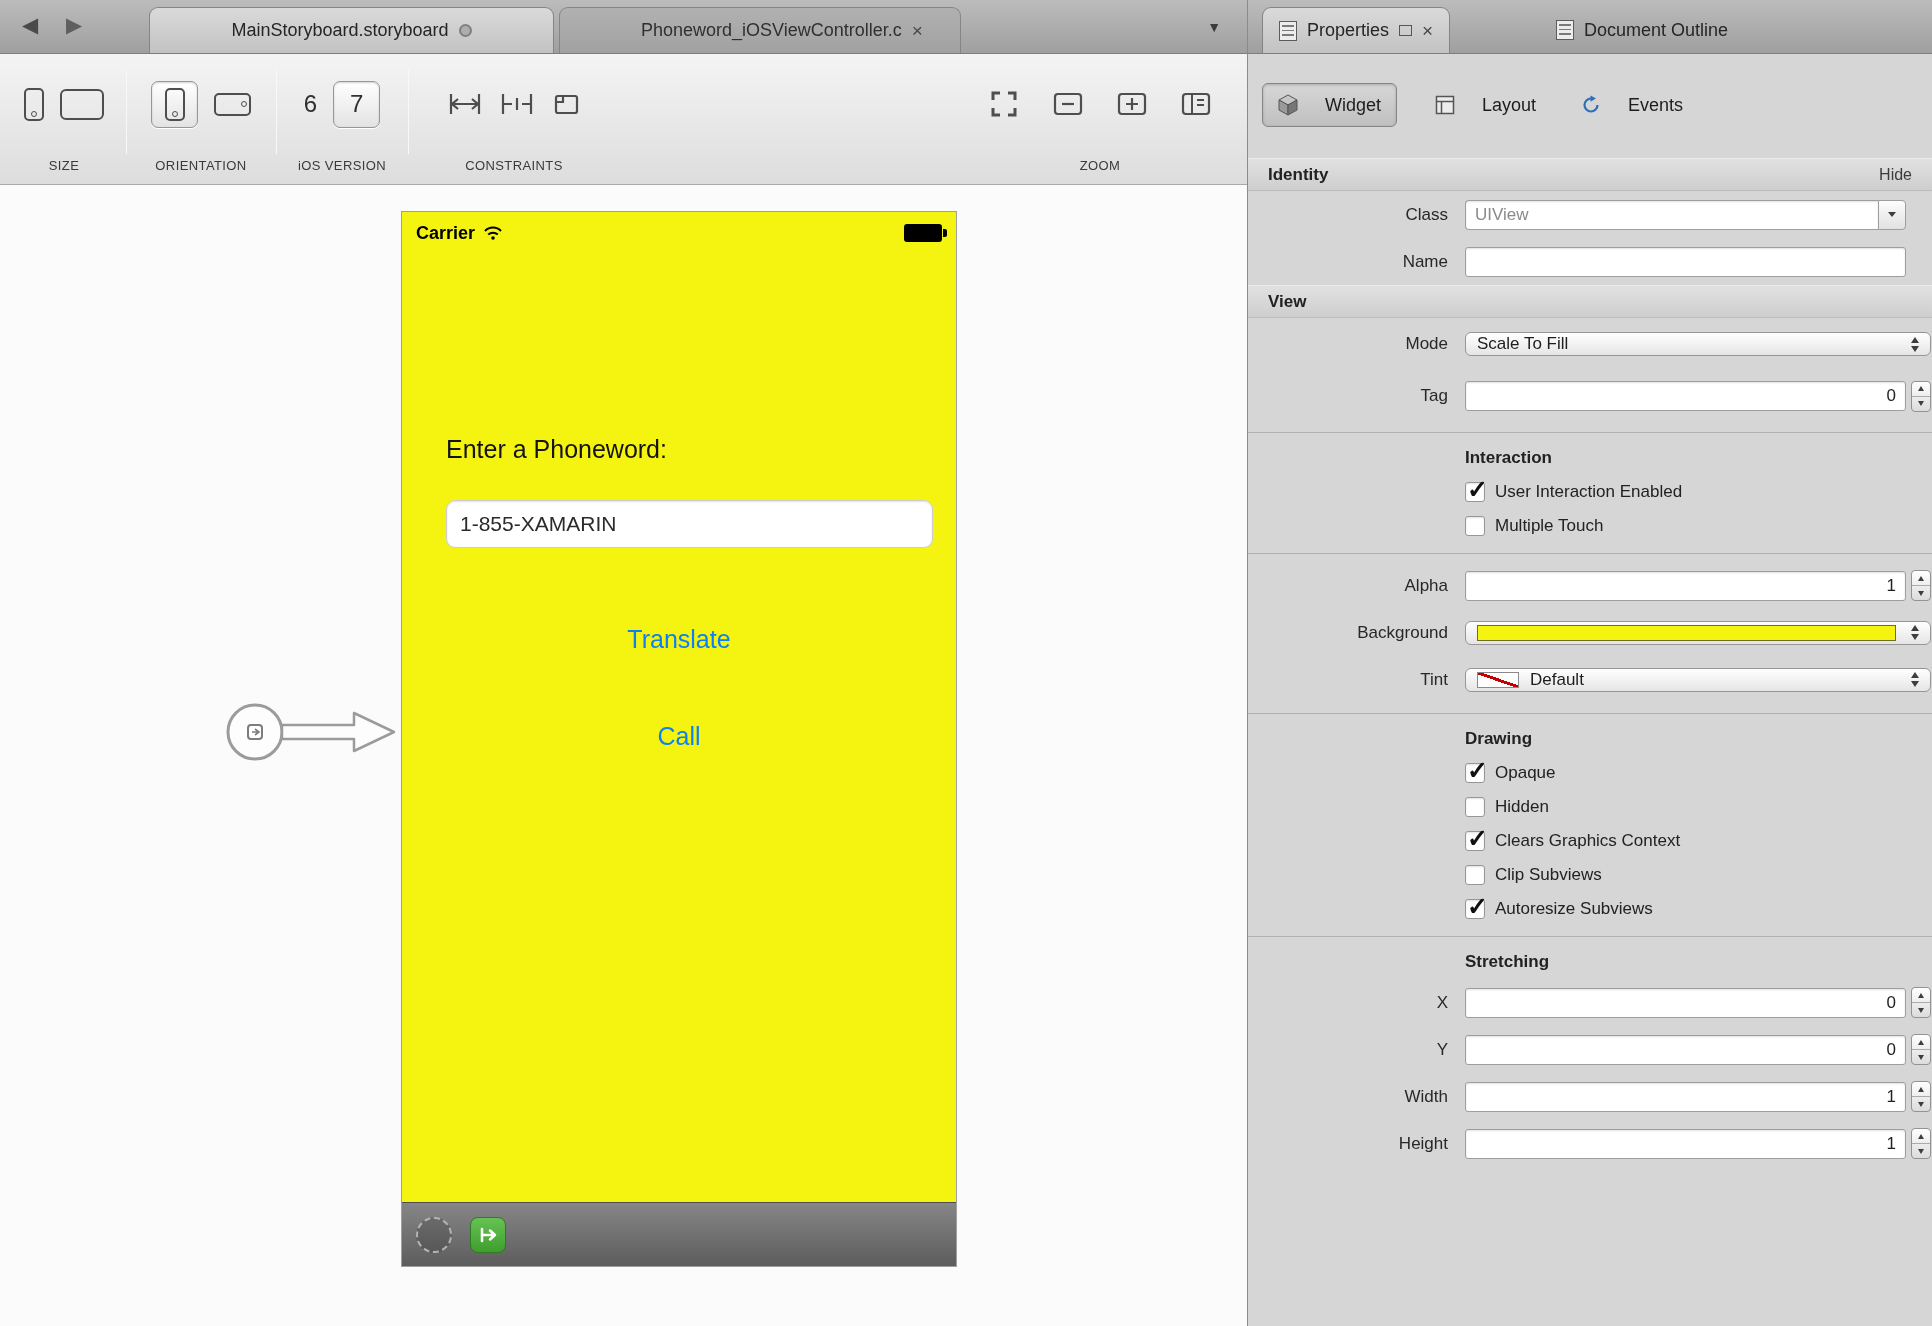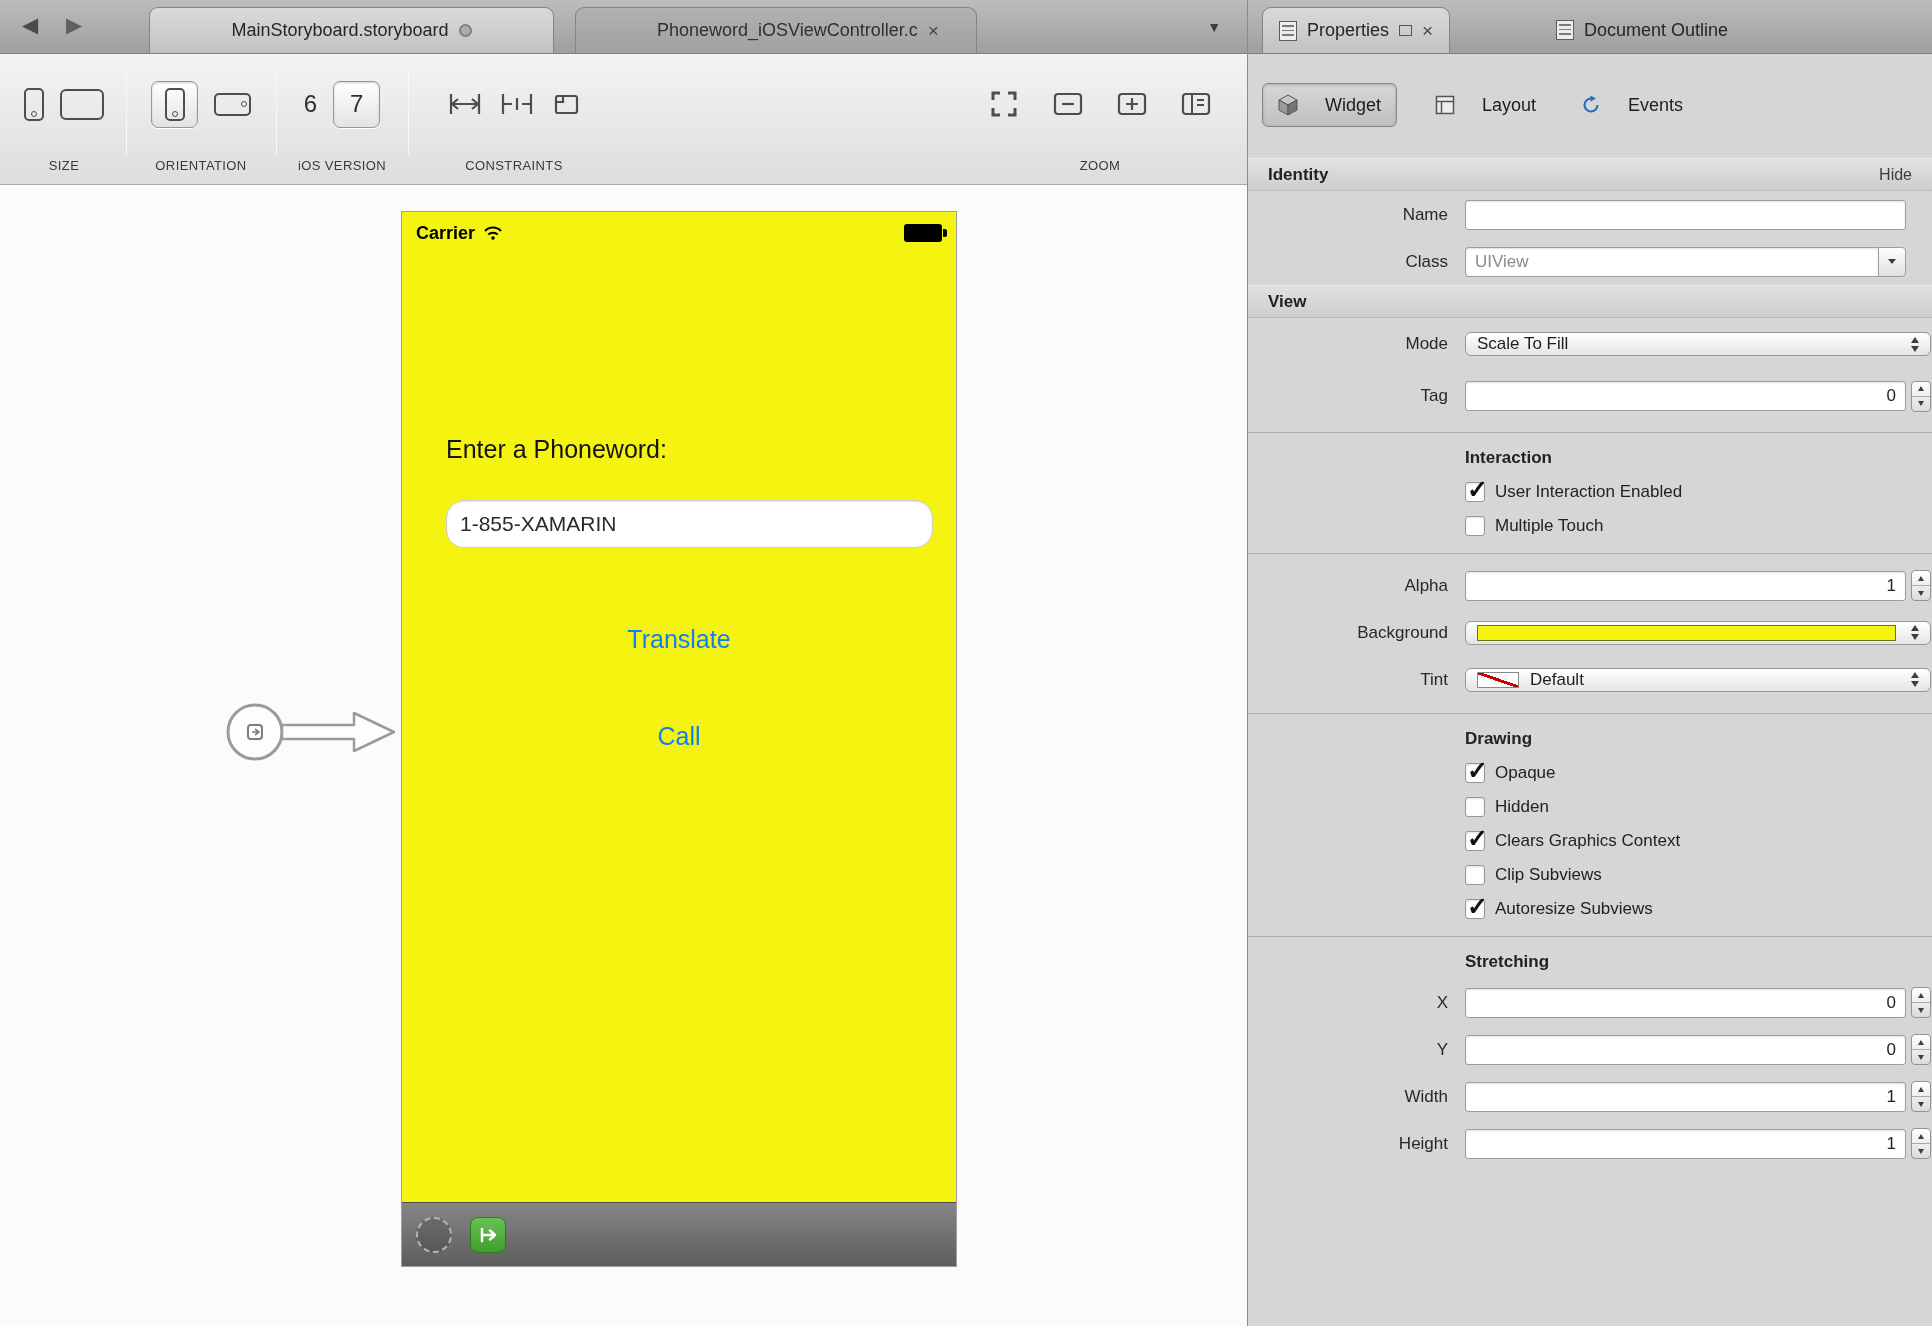--- a/index.html
+++ b/index.html
@@ -38,21 +38,21 @@
 
   
   .canvas{position:absolute;top:186px;left:0;right:0;bottom:0;background:#fbfbfb;}
   .phone{position:absolute;left:402px;top:26px;width:554px;box-shadow:0 0 0 1px #9f9f9f;}
   .phone-screen{height:990px;position:relative;}
   .statusbar{position:absolute;top:0;left:0;right:0;height:42px;display:flex;align-items:center;padding:0 14px;color:#000;}
   .carrier{font-weight:bold;font-size:18px;margin-right:8px;}
   .bat{margin-left:auto;width:38px;height:18px;background:#000;border-radius:3px;position:relative;}
   .bat::after{content:"";position:absolute;right:-5px;top:5px;width:4px;height:8px;background:#000;border-radius:0 2px 2px 0;}
   .pw-label{position:absolute;left:44px;top:223px;font-size:25px;color:#141414;}
-  .pw-field{position:absolute;left:44px;top:288px;width:487px;height:48px;background:#fff;border:1px solid #cdcdcd;border-radius:18px;box-shadow:inset 0 1px 2px rgba(0,0,0,.12);display:flex;align-items:center;padding:0 13px;font-size:21px;color:#2b2b2b;}
+  .pw-field{position:absolute;left:44px;top:288px;width:487px;height:48px;background:#fff;border:1px solid #cdcdcd;border-radius:9px;box-shadow:inset 0 1px 2px rgba(0,0,0,.12);display:flex;align-items:center;padding:0 13px;font-size:21px;color:#2b2b2b;}
   .pw-btn{position:absolute;left:0;right:0;text-align:center;font-size:25px;}
   .phone-bottombar{height:64px;background:linear-gradient(#868686,#5d5d5d);border-top:1px solid #4e4e4e;display:flex;align-items:center;gap:18px;padding:0 14px;}
   .fr-icon{width:36px;height:36px;border-radius:50%;border:2px dashed #b3b3b3;background:rgba(0,0,0,.14);}
   .exit-icon{width:36px;height:36px;border-radius:8px;background:linear-gradient(#66c253,#3f9e2e);border:1px solid #2e7c22;display:flex;align-items:center;justify-content:center;}
   .ivc-arrow{position:absolute;left:222px;top:510px;}
 
   
   .insp-tabbar{position:absolute;top:0;left:0;right:0;height:54px;background:linear-gradient(#bcbcbc,#9f9f9f);border-bottom:1px solid #7e7e7e;}
   .insp-tab{position:absolute;bottom:0;height:46px;display:flex;align-items:center;gap:10px;padding:0 16px;font-size:18px;color:#262626;}
   .insp-tab.active{border:1px solid #858585;border-bottom:none;border-radius:9px 9px 0 0;background:linear-gradient(#dadada,#c2c2c2);}
@@ -100,21 +100,21 @@
 
   <div id="left">
 
     <div class="tabbar">
       <span class="nav back">◀</span>
       <span class="nav fwd">▶</span>
       <div class="tab active" style="left:138px;width:405px;">
         <span>MainStoryboard.storyboard</span>
         <span class="mod-dot"></span>
       </div>
-      <div class="tab inactive" style="left:564px;width:402px;padding-left:44px;">
+      <div class="tab inactive" style="left:548px;width:402px;padding-left:44px;">
         <span>Phoneword_iOSViewController.c</span>
         <span class="close-x">×</span>
       </div>
       <span class="tab-chevron">▼</span>
     </div>
 
     <div class="toolbar">
 
       <div class="tgroup" style="left:8px;width:112px;">
         <div class="ticons">
@@ -265,35 +265,35 @@
     </div>
 
     <div class="insp-body">
 
       <div class="sect-head">
         <span>Identity</span>
         <span class="hide">Hide</span>
       </div>
 
       <div class="frow">
-        <span class="lab">Name</span>
-        <div class="tfield">
-          <span></span>
-        </div>
-      </div>
-
-      <div class="frow">
         <span class="lab">Class</span>
         <div class="combo">
           <div class="cfield">
             <span>UIView</span>
           </div>
           <div class="cbtn">
               <i class="tri-dn sm"></i>
             </div>
+        </div>
+      </div>
+
+      <div class="frow">
+        <span class="lab">Name</span>
+        <div class="tfield">
+          <span></span>
         </div>
       </div>
 
       <div class="sect-head">
         <span>View</span>
       </div>
 
       <div class="frow tall">
         <span class="lab">Mode</span>
         <div class="popup">

